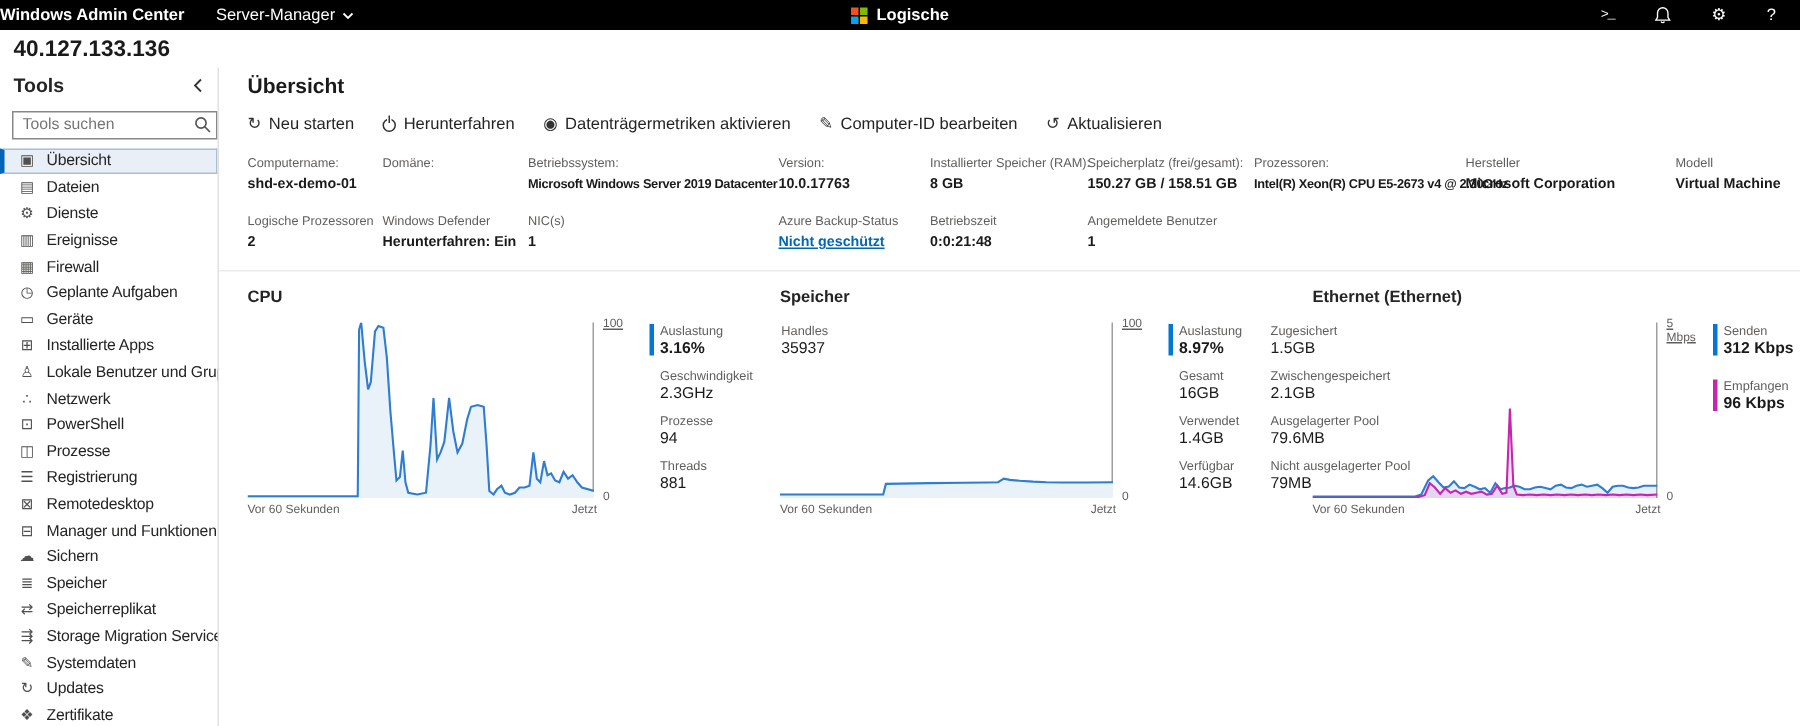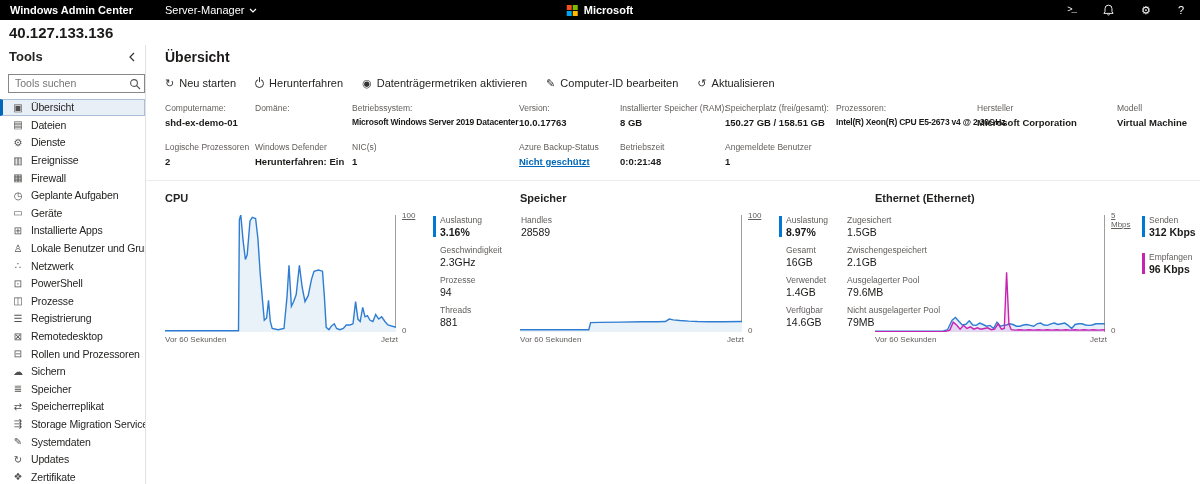--- a/index.html
+++ b/index.html
@@ -1,21 +1,21 @@
 <!DOCTYPE html>
 <html><head>
 <meta charset="utf-8">
 <style>
   html,body{margin:0;padding:0;width:1200px;height:484px;overflow:hidden;background:#fff;
     font-family:"Liberation Sans",sans-serif;-webkit-font-smoothing:antialiased;}
   *{box-sizing:border-box;}
 
   
   .topbar{height:20px;background:#000;color:#fff;display:flex;align-items:center;position:relative;font-size:11px;}
-  .tb-left{display:flex;align-items:center;gap:32px;padding-left:10px;}
+  .tb-left{display:flex;align-items:center;gap:21px;}
   .tb-app{font-weight:bold;}
   .tb-solution{display:flex;align-items:center;gap:5px;cursor:pointer;}
   .tb-center{position:absolute;left:50%;transform:translateX(-50%);display:flex;align-items:center;gap:6px;}
   .ms-logo{width:11px;height:11px;display:grid;grid-template-columns:5px 5px;grid-template-rows:5px 5px;gap:1px;}
   .ms-logo i{display:block;}
   .ms-text{font-weight:bold;font-size:11px;}
   .tb-right{margin-left:auto;display:flex;align-items:center;gap:27px;padding-right:16px;}
   .tb-icon-btn{color:#fff;cursor:pointer;font-size:11px;line-height:1;display:flex;align-items:center;}
   .console-glyph{font-family:"Liberation Mono",monospace;font-size:9px;letter-spacing:-1px;}
   .gear-glyph{font-size:11px;}
@@ -94,21 +94,21 @@
         </svg>
     </span>
   </div>
   <div class="tb-center">
     <span class="ms-logo">
       <i id="msq1" style="background: rgb(242, 80, 34);"></i>
         <i id="msq2" style="background: rgb(127, 186, 0);"></i>
         <i id="msq3" style="background: rgb(0, 164, 239);"></i>
         <i id="msq4" style="background: rgb(255, 185, 0);"></i>
     </span>
-    <span class="ms-text">Microsoft</span>
+    <span class="ms-text">Logische</span>
   </div>
   <div class="tb-right">
     <span class="tb-icon-btn console-glyph">&gt;_</span>
     <span class="tb-icon-btn">
       <svg width="11" height="12" viewBox="0 0 12 13">
           <path d="M6 1.2 a3.8 3.8 0 0 0 -3.8 3.8 v3.2 L1 10.2 h10 L9.8 8.2 V5 A3.8 3.8 0 0 0 6 1.2 Z" fill="none" stroke="#fff" stroke-width="1"></path>
           <path d="M4.8 11.2 a1.3 1.3 0 0 0 2.4 0" fill="none" stroke="#fff" stroke-width="1"></path>
         </svg>
     </span>
     <span class="tb-icon-btn gear-glyph">⚙</span>
@@ -192,21 +192,21 @@
         <div class="nav-item">
           <span class="nav-icon">☰</span>
           <span class="nav-label">Registrierung</span>
         </div>
         <div class="nav-item">
           <span class="nav-icon">⊠</span>
           <span class="nav-label">Remotedesktop</span>
         </div>
         <div class="nav-item">
           <span class="nav-icon">⊟</span>
-          <span class="nav-label">Rollen und Prozessoren</span>
+          <span class="nav-label">Manager und Funktionen</span>
         </div>
         <div class="nav-item">
           <span class="nav-icon">☁</span>
           <span class="nav-label">Sichern</span>
         </div>
         <div class="nav-item">
           <span class="nav-icon">≣</span>
           <span class="nav-label">Speicher</span>
         </div>
         <div class="nav-item">
@@ -357,21 +357,21 @@
                   <div class="stat-value">94</div>
                 </div>
                 <div class="stat">
                   <div class="stat-label">Threads</div>
                   <div class="stat-value">881</div>
                 </div>
               </div>
               <div class="stat-col">
                 <div class="stat">
                   <div class="stat-label">Handles</div>
-                  <div class="stat-value">28589</div>
+                  <div class="stat-value">35937</div>
                 </div>
               </div>
             </div>
           </div>
         </section>
         <section class="chart chart-speicher" style="width:349px">
           <h3 class="chart-title">Speicher</h3>
           <div class="chart-body">
             <div class="plot-col">
               <div class="plot" style="width:222px">

